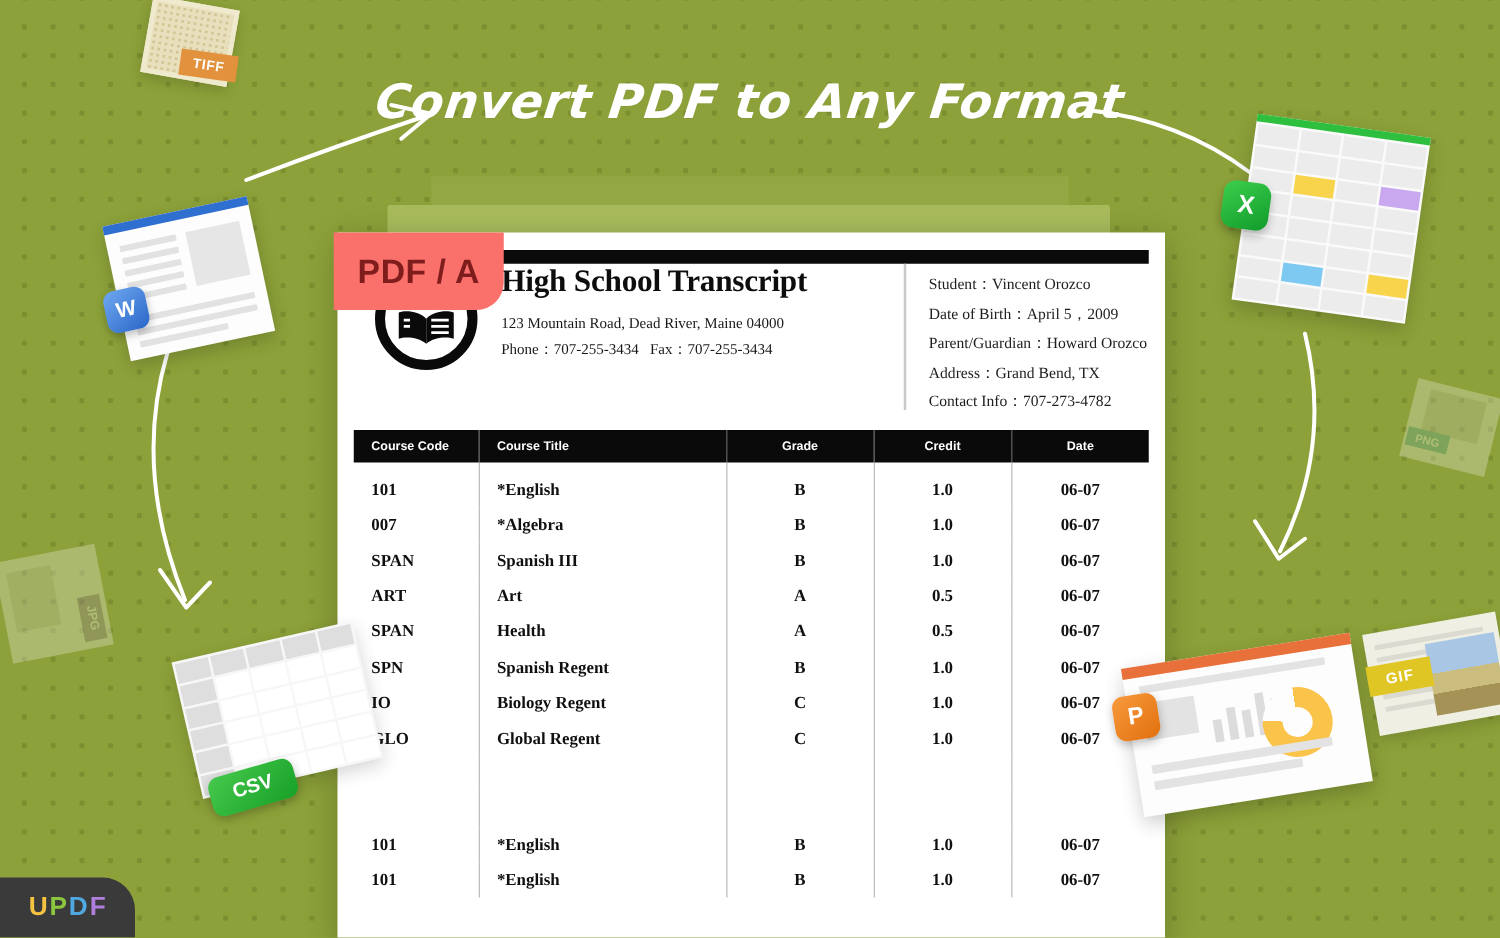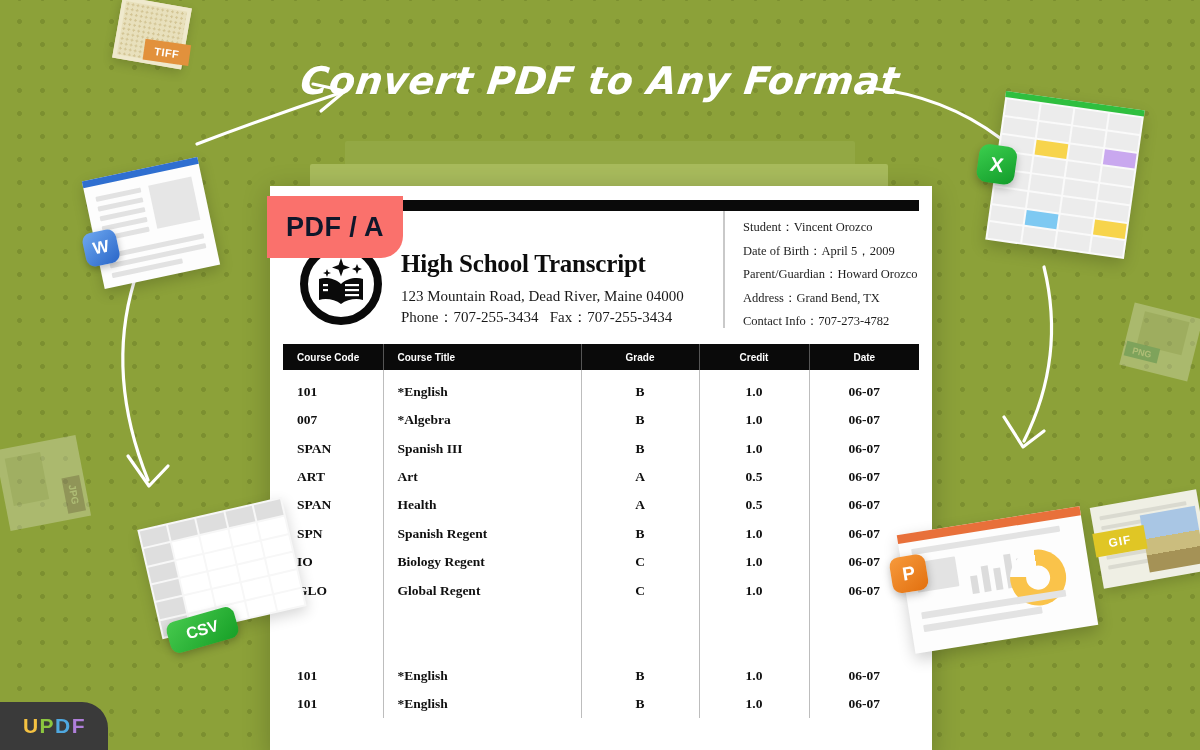--- a/index.html
+++ b/index.html
@@ -35,46 +35,46 @@
   .sheet-front { left:310px; top:164px; width:578px; height:40px; background:#a8bb5c; }
 
   
   .doc {
     position:absolute; left:270px; top:186px; width:662px; height:570px;
     background:#ffffff; box-shadow:0 6px 26px rgba(0,0,0,0.22);
   }
   .doc-topbar { position:absolute; left:13px; right:13px; top:14px; height:11px; background:#0a0a0a; }
 
   .doc-head { position:absolute; left:13px; right:13px; top:25px; height:117px; display:flex; }
-  .head-left { width:440px; display:flex; align-items:flex-end; padding-left:14px; }
+  .head-left { width:440px; display:flex; align-items:flex-start; padding-left:14px; }
   .head-right {
     flex:1; border-left:2px solid #c9c9c9; padding:8px 0 0 18px;
     display:flex; flex-direction:column; justify-content:flex-start; gap:6.5px;
   }
   .meta-line {
     font-family:"Liberation Serif", serif; font-size:12.5px; color:#1d1d1d; white-space:nowrap;
   }
 
   .emblem { width:88px; height:88px; flex:0 0 88px; position:relative; }
   .school-text { padding-left:16px; }
   .school-title {
     font-family:"Liberation Serif", serif; font-weight:bold; font-size:25px;
     color:#0d0d0d; letter-spacing:-0.2px; line-height:30px; margin-bottom:7px;
   }
   .school-sub {
-    font-family:"Liberation Serif", serif; font-size:15px; color:#181818;
+    font-family:"Liberation Serif", serif; font-size:12px; color:#181818;
     line-height:21px; white-space:nowrap;
   }
 
   
   .pdfa-badge {
-    position:absolute; left:267px; top:196px; width:136px; height:62px;
+    position:absolute; left:267px; top:186px; width:136px; height:62px;
     background:#fa716c; border-radius:0 0 22px 0;
     display:flex; align-items:center; justify-content:center;
-    color:#0f172a; font-size:27px; font-weight:bold; letter-spacing:0.4px;
+    color:#7f1d1d; font-size:27px; font-weight:bold; letter-spacing:0.4px;
     z-index:6;
   }
 
   
   .tbl { position:absolute; left:13px; right:13px; top:158px; bottom:0; }
   table { width:100%; border-collapse:collapse; table-layout:fixed; }
   thead th {
     background:#0a0a0a; color:#fff; font-size:10px; font-weight:bold;
     height:26px; padding:0 0 0 14px; text-align:left;
     border-left:1px solid #555;

